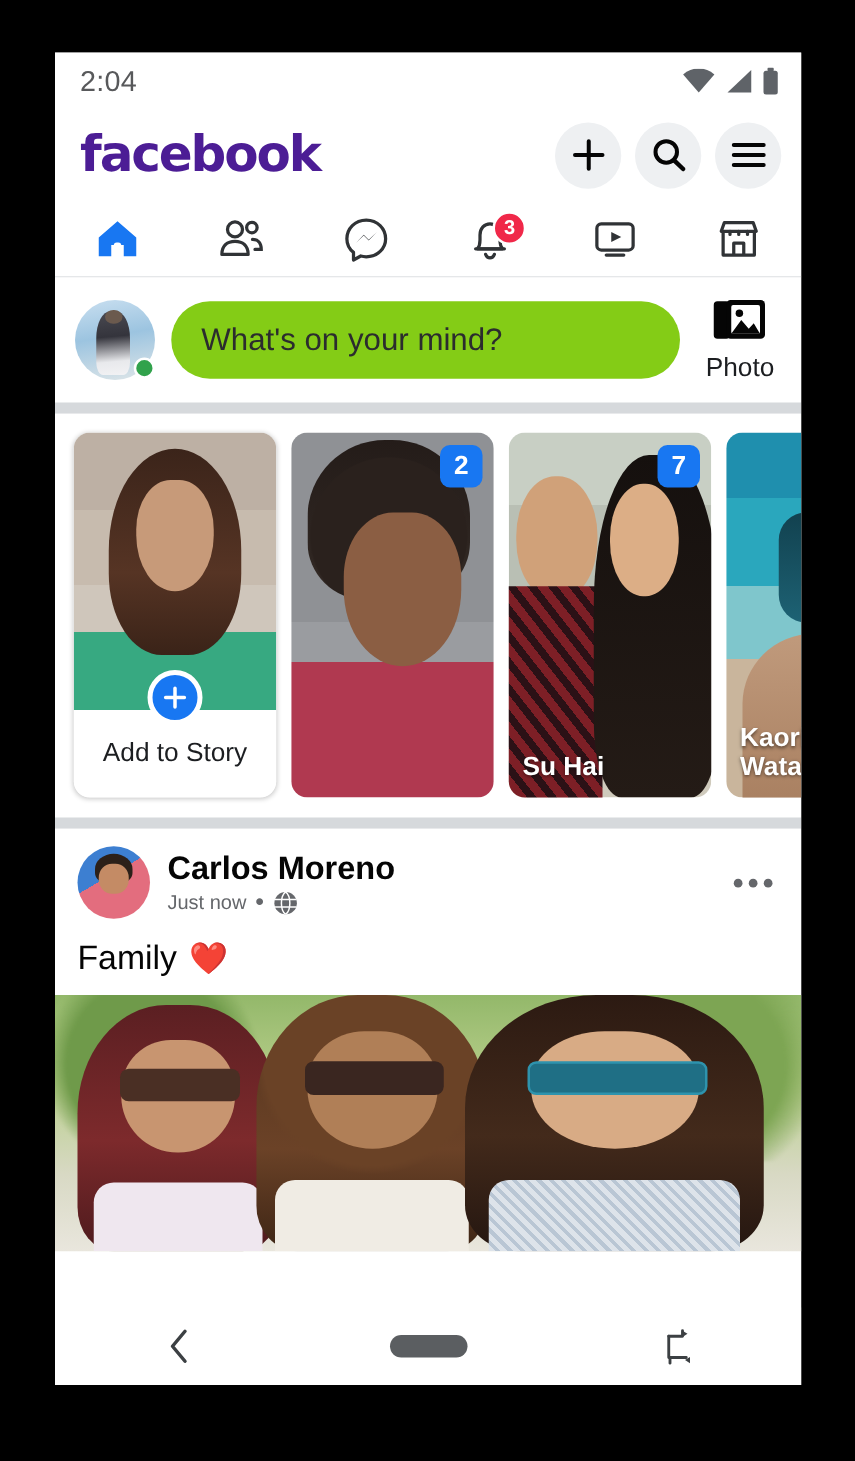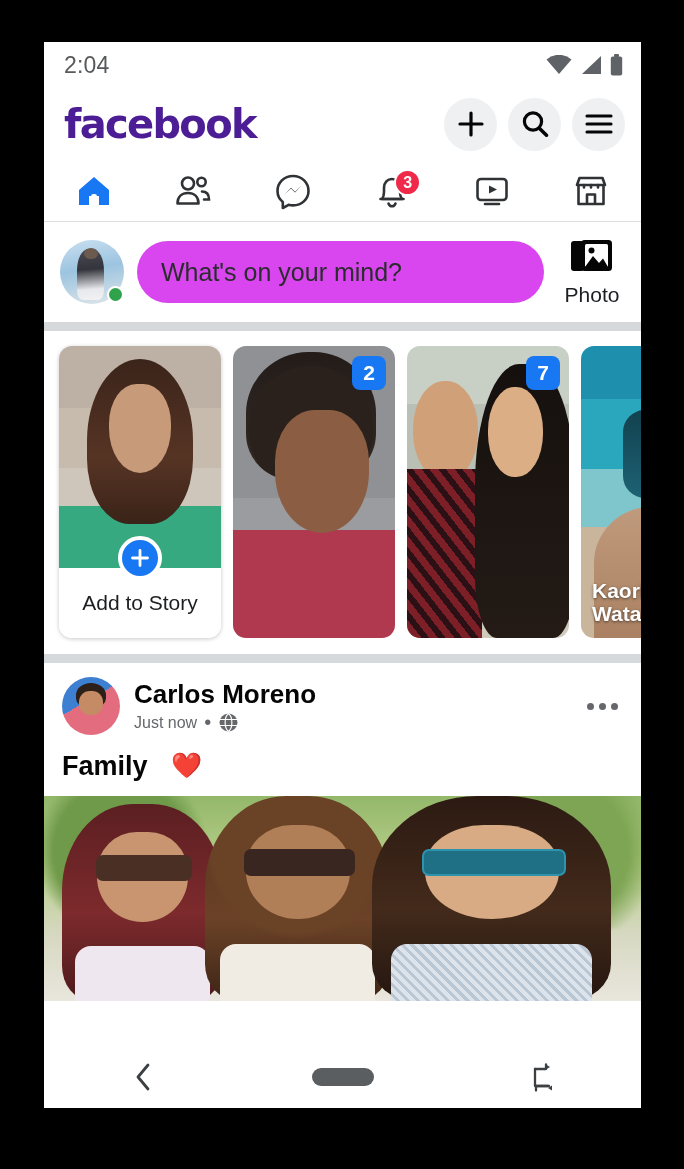--- a/index.html
+++ b/index.html
@@ -105,21 +105,21 @@
     width: 21%; height: 17%;
     background: #6b5a4e; border-radius: 50%;
   }
   .online-dot {
     position: absolute; right: 0; bottom: 1px;
     width: 17px; height: 17px; border-radius: 50%;
     background: #31a24c; border: 2.5px solid #ffffff;
   }
   .composer-input {
     flex: 1; height: 62px;
-    background: #d946ef;
+    background: #84cc16;
     border-radius: 34px;
     display: flex; align-items: center;
     padding: 0 24px;
     cursor: text;
   }
   .composer-input span {
     font-size: 25px; color: #2b2c2e;
   }
   .photo-btn {
     flex: 0 0 auto;
@@ -235,21 +235,21 @@
   .dot-sep { font-size: 20px; color: #65676b; }
   .more-btn {
     width: 46px; height: 40px;
     display: flex; align-items: center; justify-content: center;
     gap: 5px; cursor: pointer; flex: 0 0 auto;
   }
   .more-btn i { width: 7px; height: 7px; border-radius: 50%; background: #65676b; display:block; }
   .post-text {
     font-size: 27px; color: #050505;
     padding: 8px 18px 14px 18px;
-    display: flex; align-items: flex-start; gap: 24px; font-weight: bold;
+    display: flex; align-items: center; gap: 10px;
   }
   .heart { color: #e0223a; font-size: 25px; }
   .post-photo {
     height: 205px; width: 100%;
     position: relative; overflow: hidden;
     background: linear-gradient(180deg,#93b86a 0%,#b9cf8c 35%,#d8d9c4 70%,#e9e6dd 100%);
   }
   .blurlayer { position:absolute; inset:0; filter: blur(1px); }
   .pp-bgleft { position:absolute; left:-4%; top:-8%; width:34%; height:70%;
       background: radial-gradient(circle,#6f9a4a 0 55%, rgba(111,154,74,0) 70%); }
@@ -429,20 +429,21 @@
       </div>
 
       <div class="story">
         <div class="photo ph-couple">
           <div class="l-face"></div>
           <div class="l-body"></div>
           <div class="r-hair"></div>
           <div class="r-face"></div>
         </div>
         <div class="story-badge">7</div>
+        <div class="story-name">Su Hai</div>
       </div>
 
       <div class="story">
         <div class="photo ph-dive">
           <div class="mask"></div>
           <div class="body"></div>
         </div>
         <div class="story-name">Kaori Watanabe</div>
       </div>
 

